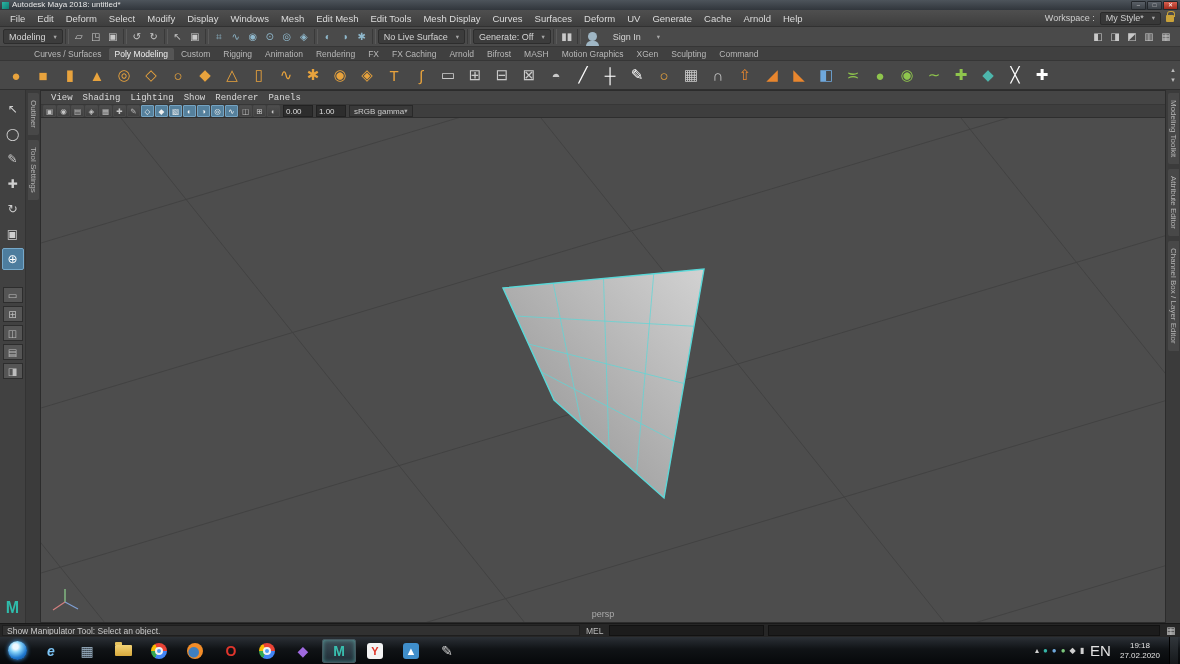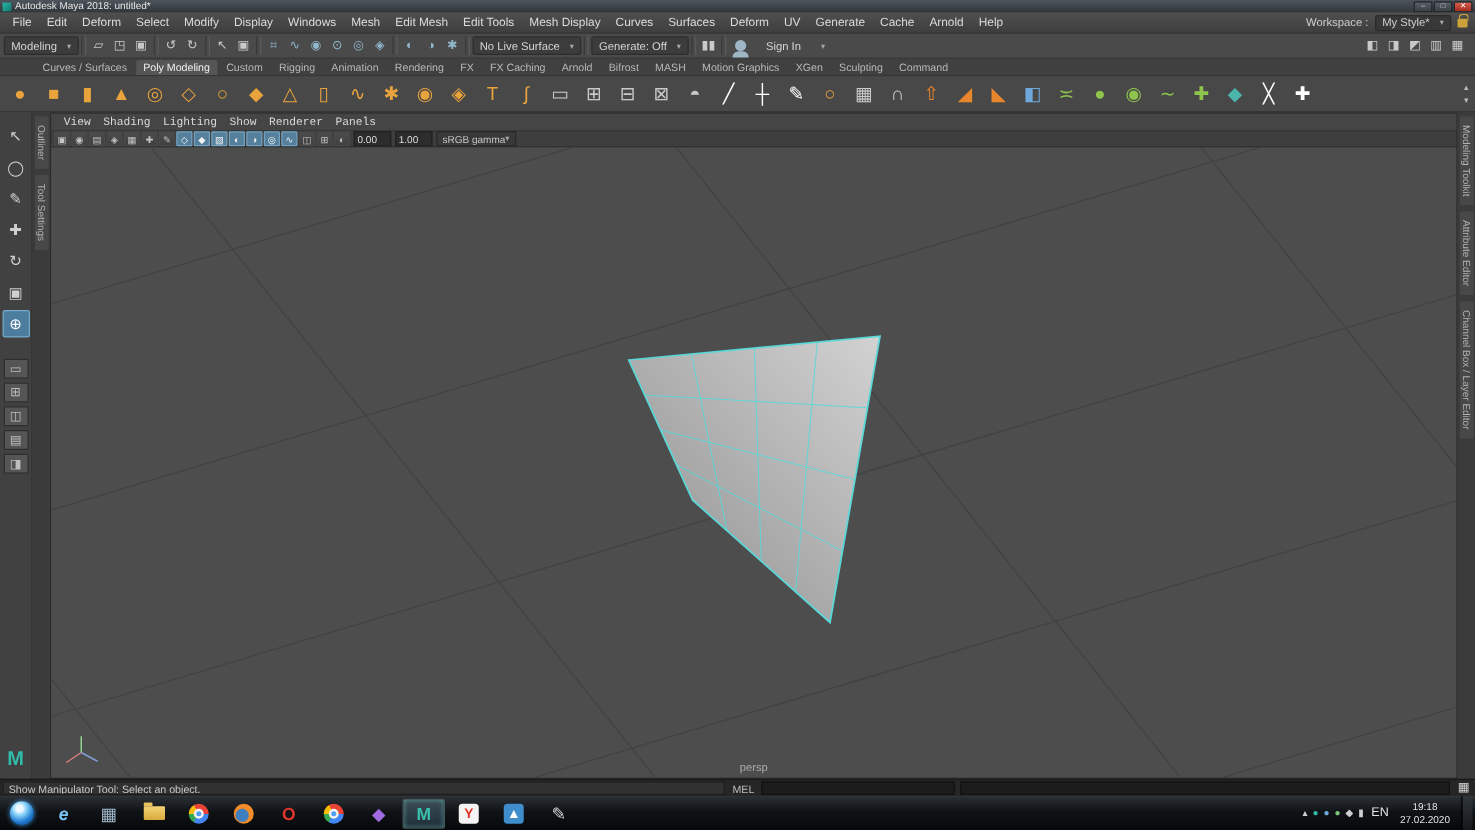--- a/index.html
+++ b/index.html
@@ -91,21 +91,21 @@
   .task-glyph{font-size:14px;line-height:1;}
   .chrome{width:16px;height:16px;border-radius:50%;background:conic-gradient(from -30deg,#ea4335 0 120deg,#4285f4 120deg 240deg,#34a853 240deg 300deg,#fbbc05 300deg 360deg);position:relative;}
   .chrome::after{content:"";position:absolute;inset:4px;border-radius:50%;background:#4fa0f4;border:2px solid #f2f2f2;}
   .ff{width:16px;height:16px;border-radius:50%;background:radial-gradient(circle at 42% 58%,#3f7fbf 0 36%,#f28c28 44% 100%);}
   .folder{width:17px;height:11px;background:linear-gradient(#f3d376,#d8a93c);border-radius:1px;position:relative;}
   .folder::before{content:"";position:absolute;top:-3px;left:0;width:7px;height:3px;background:#e7c35e;border-radius:1px 1px 0 0;}
   .tile{width:16px;height:16px;border-radius:3px;display:flex;align-items:center;justify-content:center;font-weight:bold;font-size:11px;}
   .tray{margin-left:auto;display:flex;align-items:center;gap:6px;padding-right:2px;color:#e2e2e2;}
   .tray-icons{display:flex;align-items:center;gap:4px;}
   .tray-icon{font-size:8px;line-height:1;}
-  .lang{font-size:10px;}
+  .lang{font-size:15px;}
   .clock{font-size:8px;text-align:center;line-height:1.25;padding:0 3px;}
   .show-desktop{width:9px;height:27px;border-left:1px solid #000;background:linear-gradient(#31363b,#15181b);}
 </style>
 </head>
 <body>
 
 <div id="app">
 
   <div class="titlebar">
     <span class="tb-icon"></span>

